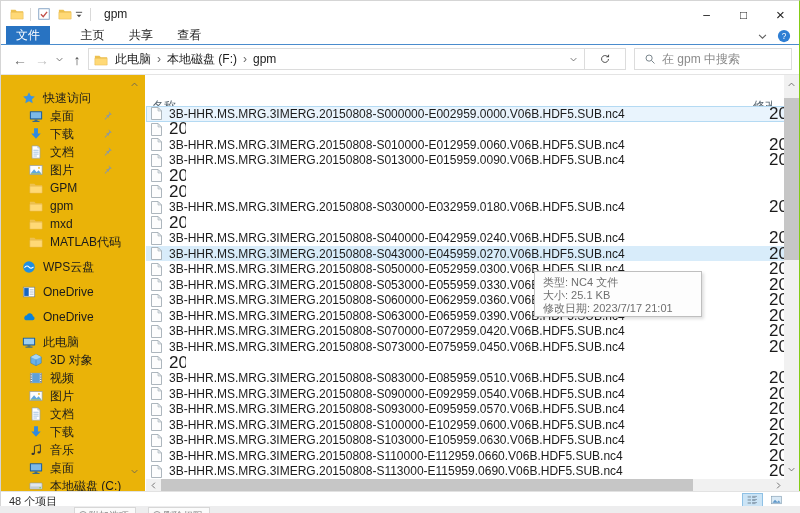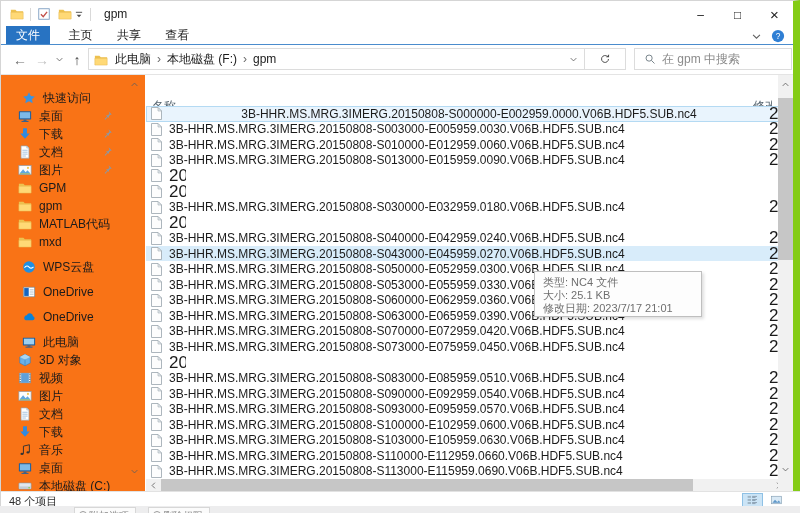--- a/index.html
+++ b/index.html
@@ -2,39 +2,39 @@
 <html><head>
 <meta charset="utf-8">
 <style>
   html,body{margin:0;padding:0;}
   body{
     width:800px;height:513px;position:relative;overflow:hidden;
     font-family:"Liberation Sans","DejaVu Sans",sans-serif;
     background:#ffffff;color:#1b1b1b;
     -webkit-font-smoothing:antialiased;
   }
-  .window{position:absolute;inset:0;background:#fff;border-left:1px solid #d5d5d5;border-right:7px solid #84cc16;border-top:1px solid #d5d5d5;box-sizing:border-box;}
+  .window{position:absolute;inset:0;background:#fff;border-left:1px solid #d5d5d5;border-right:1px solid #84cc16;border-top:1px solid #d5d5d5;box-sizing:border-box;}
   svg{display:block;}
 
   
   .titlebar{position:absolute;left:0;top:0;right:0;height:26px;background:#fff;}
   .qat{position:absolute;left:9px;top:5px;display:flex;align-items:center;height:16px;}
   .qat .ic{width:14px;height:14px;}
   .qat .sep{width:1px;height:13px;background:#d9d9d9;margin:0 6px;}
   .qat .gapi{margin-right:7px;}
   .qat-drop{width:10px;height:10px;margin-left:2px;}
   .win-title{font-size:12px;color:#1b1b1b;margin-left:7px;}
   .win-controls{position:absolute;right:0;top:0;display:flex;height:27px;}
   .win-btn{width:37px;height:27px;display:flex;align-items:center;justify-content:center;font-size:12px;color:#222;cursor:default;}
   .win-btn.close{font-size:15px;}
 
   
   .tabrow{position:absolute;left:0;top:25px;right:0;height:18px;border-bottom:1px solid #4a8ccd;background:#fff;}
   .tab{display:inline-block;font-size:12px;line-height:18px;padding:0 10px;color:#1b1b1b;vertical-align:top;}
-  .tab.file{background:#2873c2;color:#fff;margin-left:5px;margin-right:4px;}
+  .tab.file{background:#2873c2;color:#fff;margin-left:5px;margin-right:16px;}
   .ribbon-right{position:absolute;right:8px;top:28px;display:flex;align-items:center;gap:9px;}
   .ribbon-right .chev{width:11px;height:11px;}
   .ribbon-right .help{width:14px;height:14px;}
 
   
   .toolbar{position:absolute;left:0;top:44px;right:0;height:29px;border-bottom:1px solid #e4e4e4;background:#fff;}
   .navbtn{position:absolute;top:0;height:29px;display:flex;align-items:center;justify-content:center;font-size:14px;}
   .nav-back{left:8px;width:22px;color:#6d6d6d;}
   .nav-fwd{left:31px;width:20px;color:#c3c3c3;}
   .nav-chev{left:51px;width:14px;}
@@ -47,39 +47,39 @@
   .addr-spacer{flex:1;}
   .addr-drop{width:22px;display:flex;justify-content:center;}
   .addr-drop svg{width:9px;height:9px;}
   .refreshbtn{position:absolute;left:583px;top:3px;width:42px;height:22px;border:1px solid #dcdcdc;box-sizing:border-box;display:flex;align-items:center;justify-content:center;background:#fff;}
   .refreshbtn svg{width:12px;height:12px;}
   .searchbox{position:absolute;left:633px;top:3px;width:158px;height:22px;border:1px solid #dcdcdc;box-sizing:border-box;display:flex;align-items:center;background:#fff;}
   .searchbox svg{width:12px;height:12px;margin:0 6px 0 9px;}
   .search-ph{font-size:12px;color:#8b8b8b;white-space:nowrap;}
 
   
-  .sidebar{position:absolute;left:0;top:74px;width:144px;height:416px;overflow:hidden;padding-top:14px;box-sizing:border-box;background:#f97316;}
+  .sidebar{position:absolute;left:0;top:74px;width:144px;height:416px;overflow:hidden;padding-top:14px;box-sizing:border-box;background:#eab308;}
   .side-item{height:18px;display:flex;align-items:center;font-size:12px;color:#1b1b1b;position:relative;white-space:nowrap;}
   .side-item.lvl0{padding-left:21px;}
-  .side-item.lvl1{padding-left:17px;}
+  .side-item.lvl1{padding-left:28px;}
   .side-item.gap{margin-top:7px;}
   .sicon{width:14px;height:14px;margin-right:7px;flex:none;}
   .sicon svg{width:14px;height:14px;}
   .pin{position:absolute;left:101px;top:3px;width:11px;height:11px;}
   .pin svg{width:11px;height:11px;}
   .side-up,.side-down{position:absolute;width:12px;height:10px;left:129px;}
   .side-up{top:79px;} .side-down{top:466px;}
 
   
   .colheaders{position:absolute;left:145px;top:90px;width:640px;height:31px;background:#fff;}
   .col-name{position:absolute;left:6px;top:0;line-height:31px;font-size:12px;color:#55646f;}
   .col-mod{position:absolute;left:607px;top:0;width:19px;line-height:31px;font-size:12px;color:#55646f;overflow:hidden;white-space:nowrap;}
   .file-list{position:absolute;left:145px;top:105px;width:640px;height:373px;overflow:hidden;}
   .frow{height:15.55px;display:flex;align-items:center;white-space:nowrap;box-sizing:border-box;}
-  .frow.sel{background:#e9f4fd;outline:1px solid #b4daf3;outline-offset:-1px;text-align:center;}
+  .frow.sel{background:#e9f4fd;outline:1px solid #b4daf3;outline-offset:-1px;}
   .frow.hov{background:#d8ecfa;}
   .ficon{width:11px;height:13px;margin:0 7px 0 5px;flex:none;}
   .ficon svg{width:11px;height:13px;}
   .fname{font-size:12px;color:#1b1b1b;flex:1;overflow:hidden;}
   .fdate{font-size:17px;color:#1b1b1b;width:17px;overflow:hidden;flex:none;}
 
   
   .vscroll{position:absolute;right:0;top:74px;width:15px;height:404px;background:#f1f1f1;}
   .vs-up,.vs-down{position:absolute;left:1px;width:13px;height:13px;display:flex;align-items:center;justify-content:center;}
   .vs-up{top:3px;} .vs-down{bottom:3px;}
@@ -318,30 +318,30 @@
         </span>
         <span>gpm</span>
       </div>
       <div class="side-item lvl1">
         <span class="sicon">
           <svg viewBox="0 0 16 16">
             <path d="M1 3.2h5.2L7.8 4.8H15v9H1z" fill="#eec14f"></path>
             <path d="M1 6h14v7.8H1z" fill="#ffd976" stroke="#e3b64f" stroke-width="0.5"></path>
           </svg>
         </span>
-        <span>MATLAB代码</span>
+        <span>mxd</span>
       </div>
       <div class="side-item lvl1">
         <span class="sicon">
           <svg viewBox="0 0 16 16">
             <path d="M1 3.2h5.2L7.8 4.8H15v9H1z" fill="#eec14f"></path>
             <path d="M1 6h14v7.8H1z" fill="#ffd976" stroke="#e3b64f" stroke-width="0.5"></path>
           </svg>
         </span>
-        <span>mxd</span>
+        <span>MATLAB代码</span>
       </div>
       <div class="side-item lvl0 gap">
         <span class="sicon">
           <svg viewBox="0 0 16 16">
             <circle cx="8" cy="8" r="6.6" fill="#1e8fe3"></circle>
             <path d="M2.8 8.8c1.8-2.4 3.8-2.4 5.3-.7 1.5 1.7 3.5 1.5 5-.2" stroke="#fff" stroke-width="1.2" fill="none"></path>
           </svg>
         </span>
         <span>WPS云盘</span>
       </div>
@@ -499,21 +499,20 @@
         <span class="fname">3B-HHR.MS.MRG.3IMERG.20150808-S000000-E002959.0000.V06B.HDF5.SUB.nc4</span>
         <span class="fdate">20</span>
       </div>
       <div class="frow">
         <span class="ficon">
           <svg viewBox="0 0 11 13">
             <path d="M0.5 0.5h6.5l3.5 3.5v8.5h-10z" fill="#fdfdfd" stroke="#a4aeb6" stroke-width="0.9"></path>
             <path d="M7 0.5L10.5 4H7z" fill="#e3e9ed" stroke="#a4aeb6" stroke-width="0.6"></path>
           </svg>
         </span>
-        <span class="fname">3B-HHR.MS.MRG.3IMERG.20150808-S003000-E005959.0030.V06B.HDF5.SUB.nc4</span>
         <span class="fdate">20</span>
       </div>
       <div class="frow">
         <span class="ficon">
           <svg viewBox="0 0 11 13">
             <path d="M0.5 0.5h6.5l3.5 3.5v8.5h-10z" fill="#fdfdfd" stroke="#a4aeb6" stroke-width="0.9"></path>
             <path d="M7 0.5L10.5 4H7z" fill="#e3e9ed" stroke="#a4aeb6" stroke-width="0.6"></path>
           </svg>
         </span>
         <span class="fname">3B-HHR.MS.MRG.3IMERG.20150808-S010000-E012959.0060.V06B.HDF5.SUB.nc4</span>

